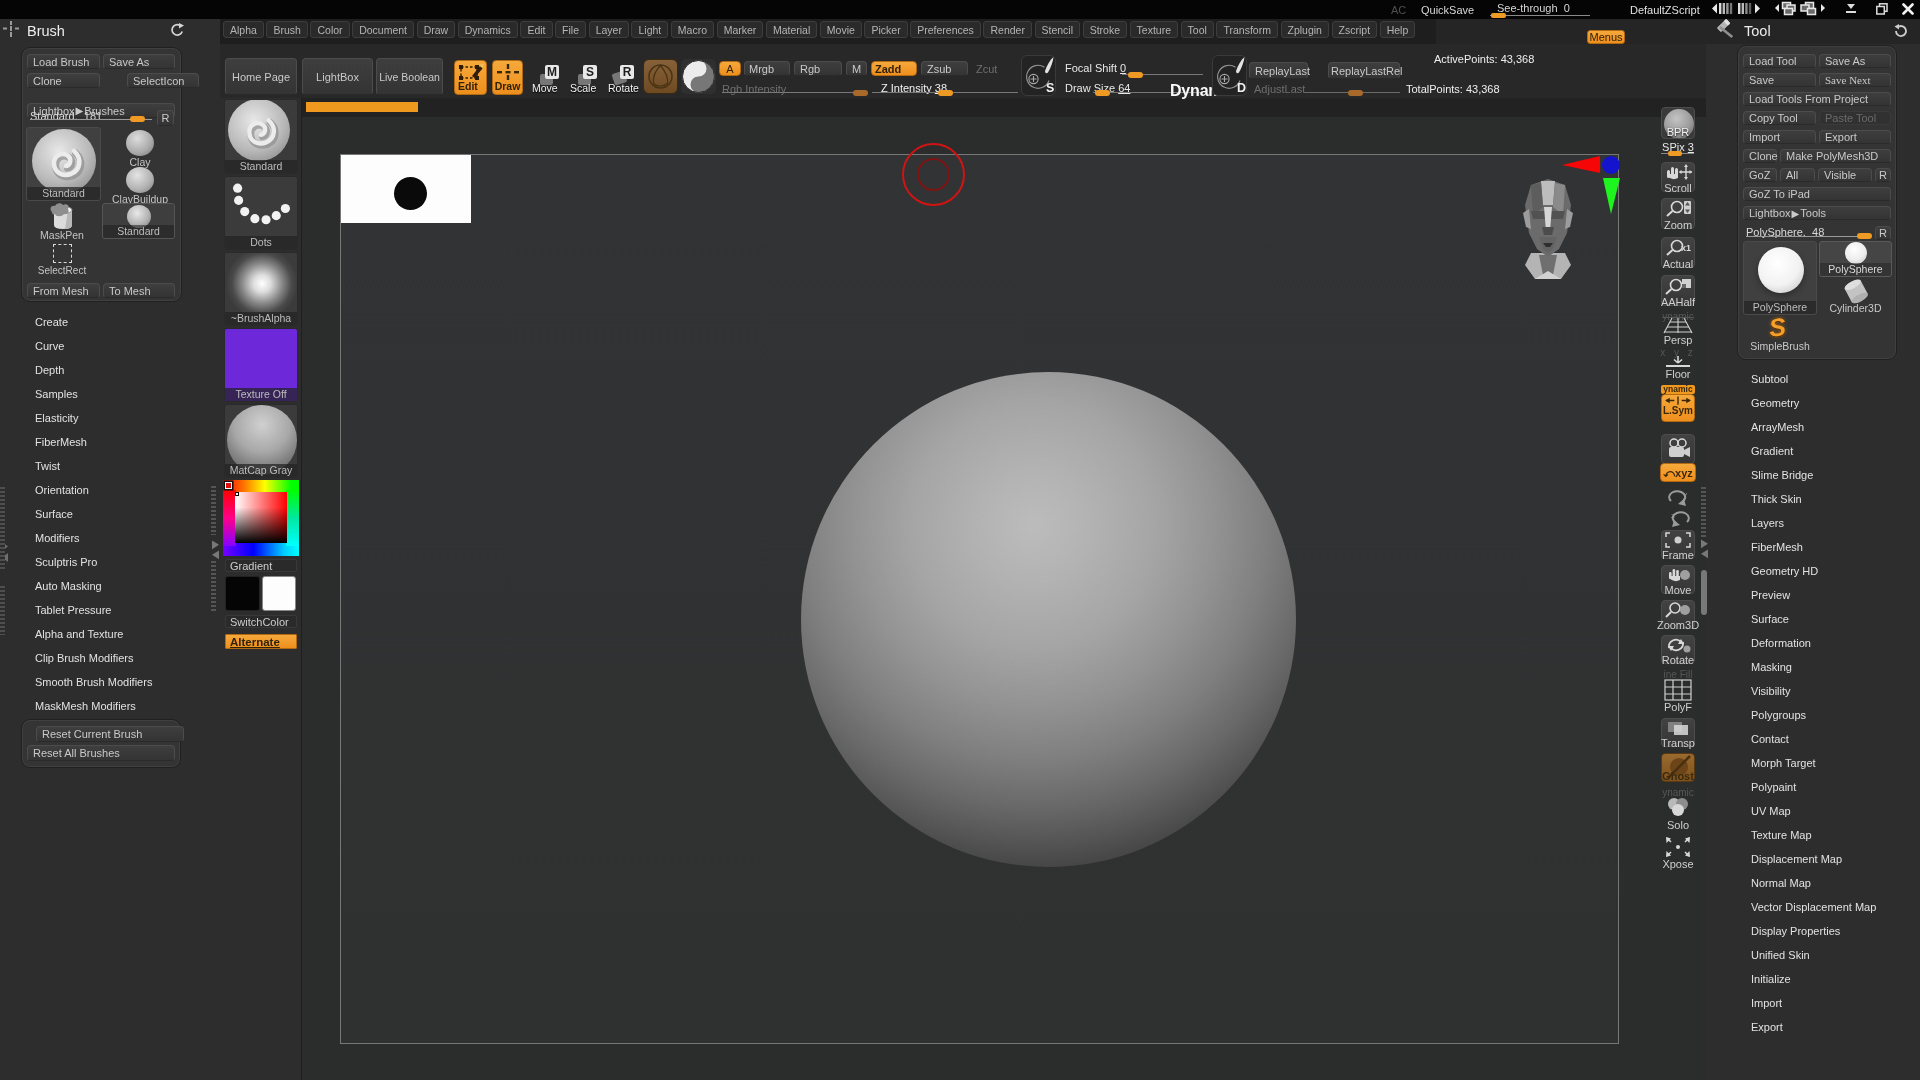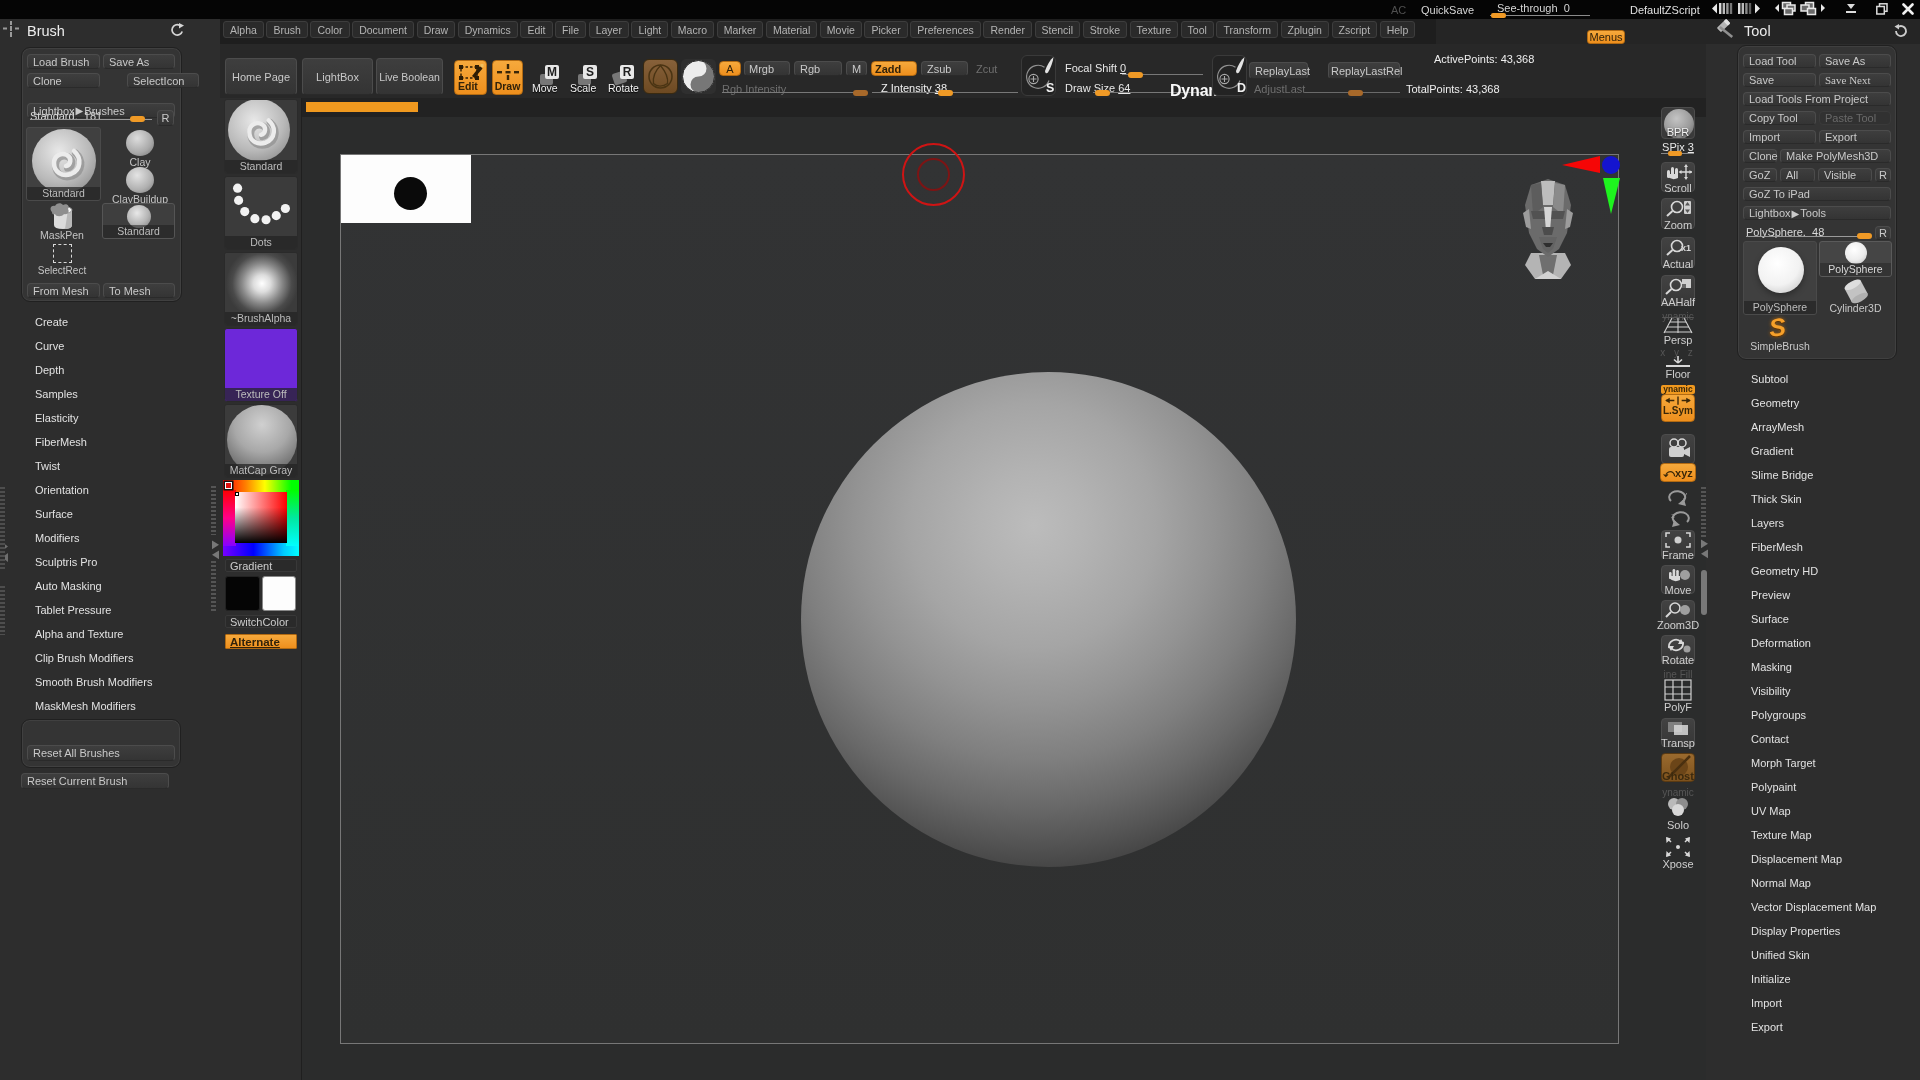--- a/index.html
+++ b/index.html
@@ -337,21 +337,21 @@
       <div>Modifiers</div>
       <div>Sculptris Pro</div>
       <div>Auto Masking</div>
       <div>Tablet Pressure</div>
       <div>Alpha and Texture</div>
       <div>Clip Brush Modifiers</div>
       <div>Smooth Brush Modifiers</div>
       <div>MaskMesh Modifiers</div>
   </div>
   <div class="gbox" style="left:21px;top:719px;width:160px;height:49px;"></div>
-  <div class="btn" style="left:21px;top:726px;width:148px;height:16px;margin-top:47px;">Reset Current Brush</div>
+  <div class="btn" style="left:36px;top:726px;width:148px;height:16px;">Reset Current Brush</div>
   <div class="btn" style="left:27px;top:745px;width:148px;height:16px;">Reset All Brushes</div>
 
   <svg class="abs" style="left:1px;top:541px;" width="8" height="22" viewBox="0 0 8 22">
     <path d="M1 1 L7 5.5 L1 10 Z" fill="#6e6e6e"></path>
       <path d="M7 12 L1 16.5 L7 21 Z" fill="#6e6e6e"></path>
   </svg>
   <div class="abs" style="left:0px;top:487px;width:5px;height:82px;background:repeating-linear-gradient(#4e4e4e 0px,#4e4e4e 2px,#2d2d2d 2px,#2d2d2d 4px);"></div>
   <div class="abs" style="left:0px;top:586px;width:5px;height:49px;background:repeating-linear-gradient(#4e4e4e 0px,#4e4e4e 2px,#2d2d2d 2px,#2d2d2d 4px);"></div>
   <div class="tile" style="left:224px;top:99px;width:74px;height:75px;">
     <div class="abs" style="left:3px;top:-1px;width:62px;height:62px;border-radius:50%;background:radial-gradient(circle at 42% 35%, #e8e8e8, #b9b9b9 55%, #8a8a8a 90%);"></div>

